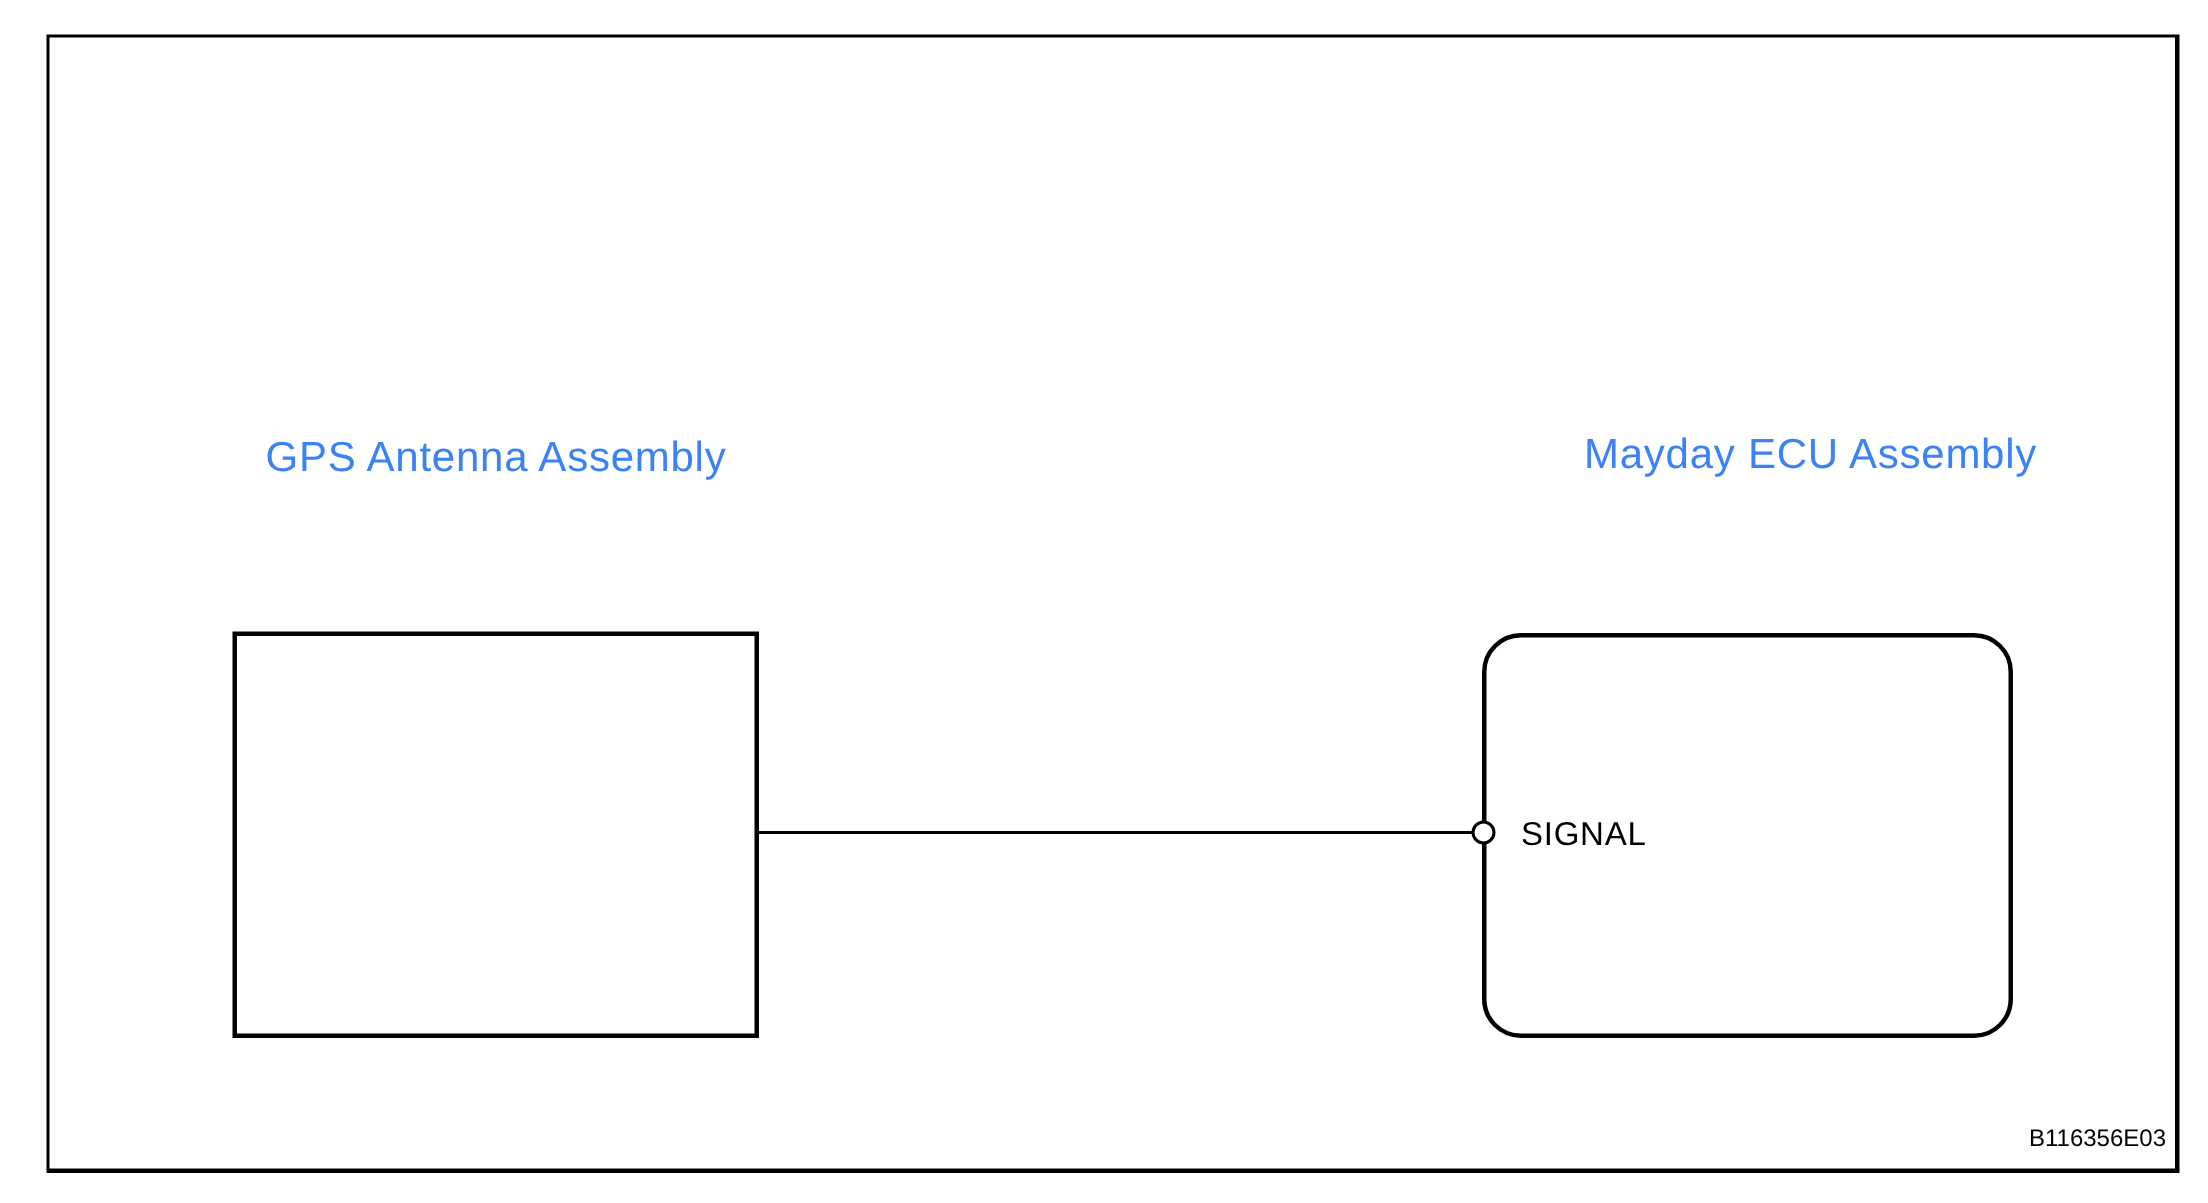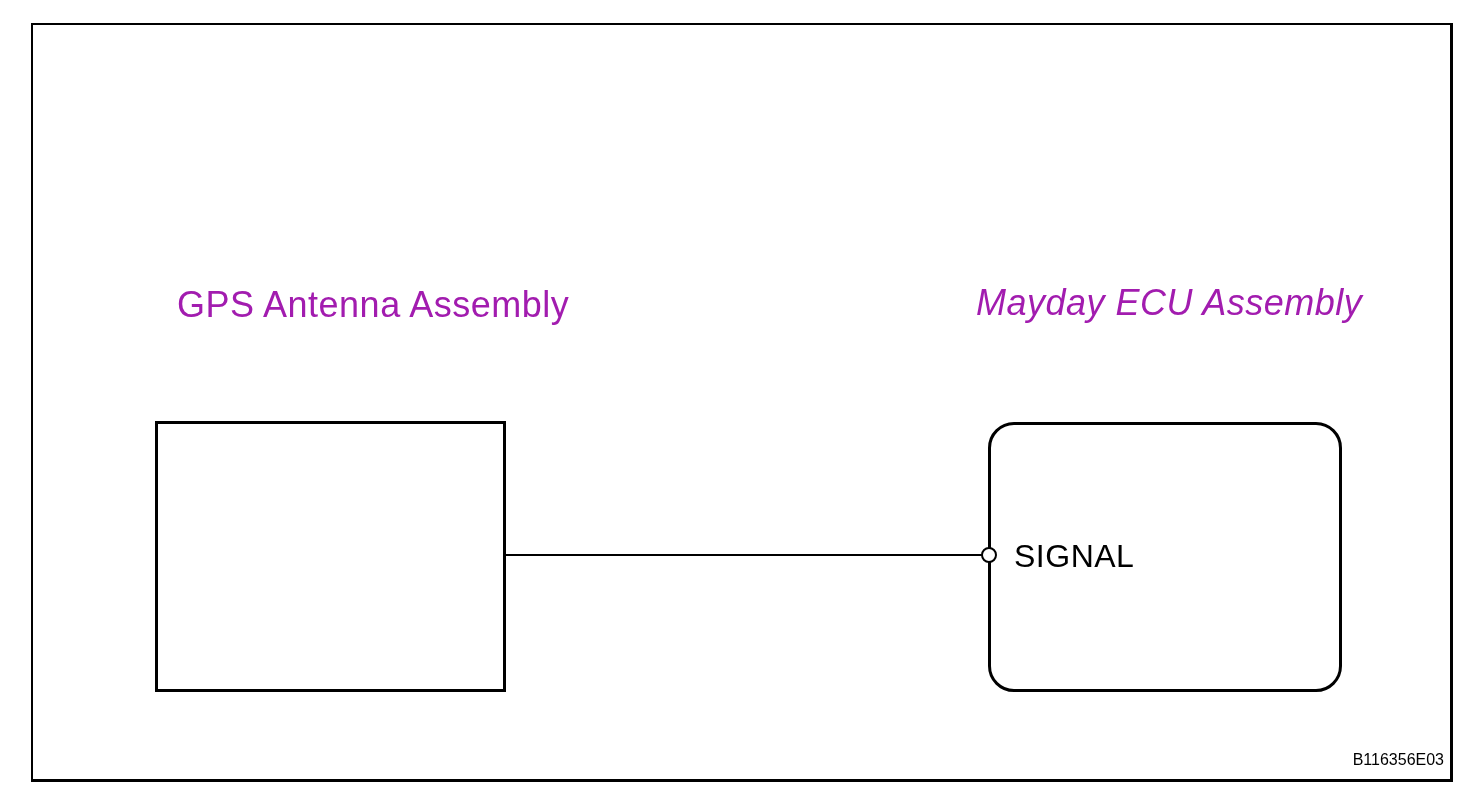--- a/index.html
+++ b/index.html
@@ -22,34 +22,33 @@
     top: 23px;
     width: 1417px;
     height: 754px;
     border: 2px solid #000000;
     border-right-width: 3px;
     border-bottom-width: 3px;
     background: #ffffff;
   }
   .component-label {
     position: absolute;
-    font-size: 36px;
+    font-size: 28px;
     line-height: 32px;
-    color: #a21caf;
+    color: #3b82f6;
     white-space: nowrap;
     letter-spacing: 0.5px;
   }
   .label-left {
     left: 177px;
     top: 289px;
   }
   .label-right {
-    left: 976px;
+    left: 1056px;
     top: 287px;
-    font-style: italic;
   }
   .box-plain {
     position: absolute;
     left: 155px;
     top: 421px;
     width: 351px;
     height: 271px;
     border: 3px solid #000000;
     box-sizing: border-box;
     background: #ffffff;
@@ -81,21 +80,21 @@
     height: 16px;
     border: 2px solid #000000;
     border-radius: 50%;
     box-sizing: border-box;
     background: #ffffff;
   }
   .pin-label {
     position: absolute;
     left: 1014px;
     top: 541px;
-    font-size: 32px;
+    font-size: 22px;
     line-height: 30px;
     color: #000000;
     white-space: nowrap;
     letter-spacing: 0.5px;
   }
   .figure-code {
     position: absolute;
     right: 28px;
     top: 751px;
     font-size: 16px;

